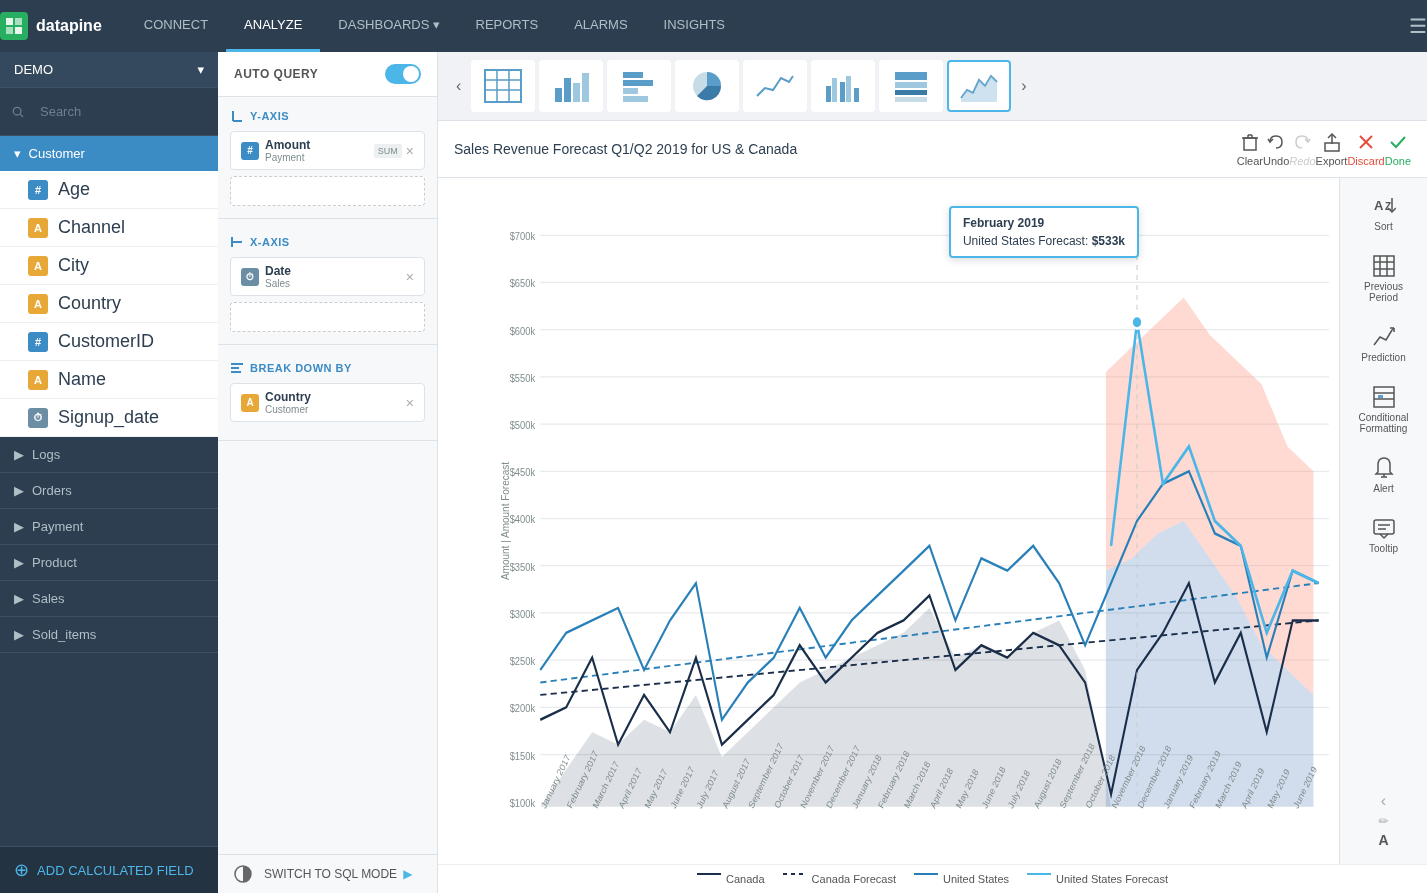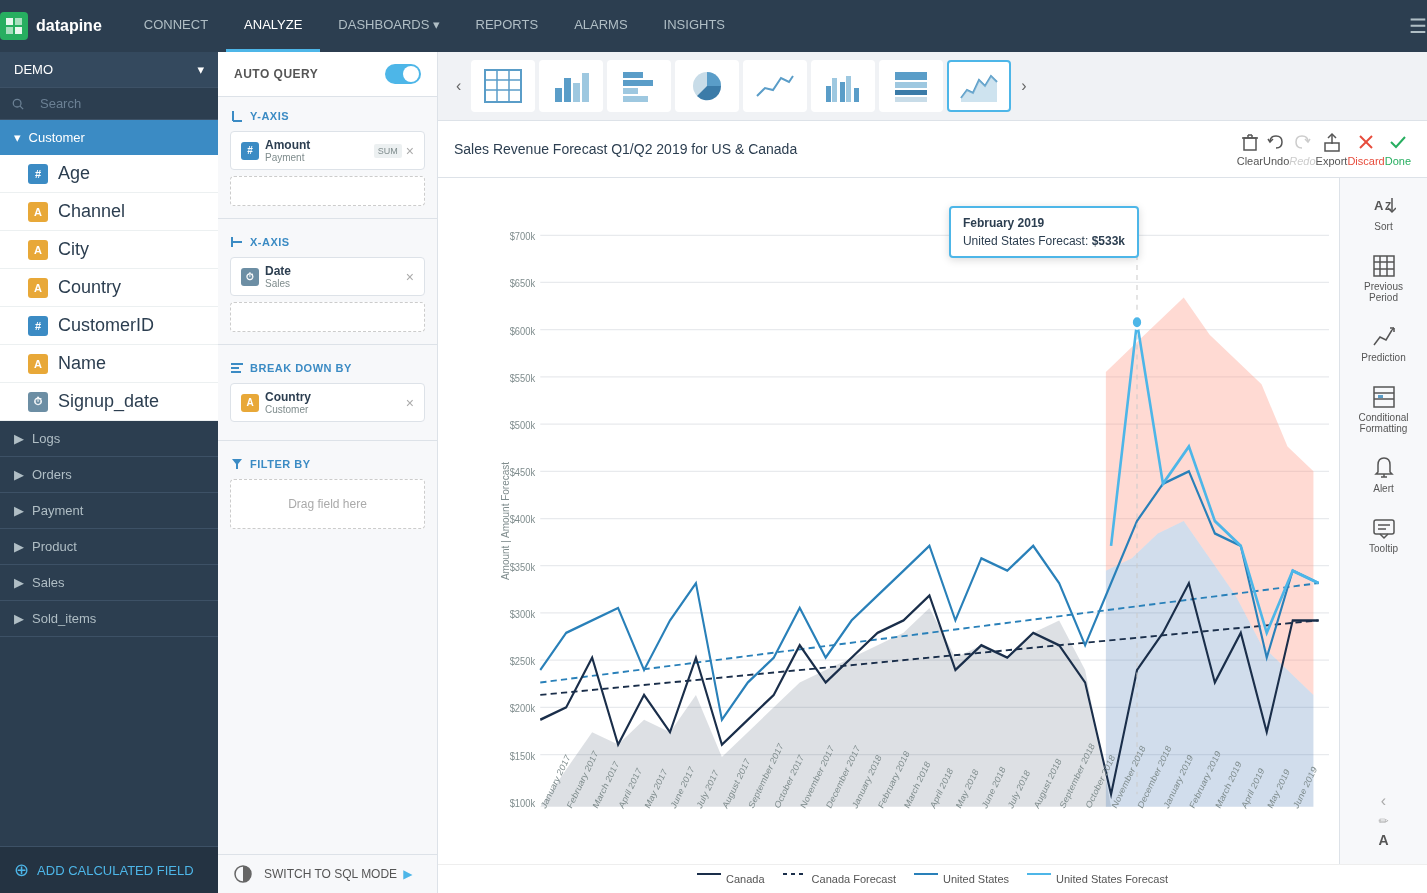--- a/index.html
+++ b/index.html
@@ -20,21 +20,21 @@
     .nav-hamburger { margin-left: auto; color: #b0bec5; font-size: 20px; cursor: pointer; }
 
     
     .main-layout { display: flex; height: calc(893px - 52px); }
 
     
     .sidebar { width: 218px; background: #2c3e50; display: flex; flex-direction: column; overflow: hidden; }
     .demo-select { display: flex; align-items: center; justify-content: space-between;
       padding: 10px 14px; color: white; font-size: 13px; font-weight: 500;
       background: #34495e; cursor: pointer; border-bottom: 1px solid #3d5166; }
-    .search-bar { display: flex; align-items: flex-end; padding: 8px 12px; gap: 16px;
+    .search-bar { display: flex; align-items: flex-end; padding: 16px 12px; gap: 16px;
       border-bottom: 1px solid #3d5166; }
     .search-bar input { background: transparent; border: none; outline: none; color: #b0bec5;
       font-size: 13px; width: 100%; }
     .search-bar input::placeholder { color: #6b8094; }
     .sidebar-items { flex: 1; overflow-y: auto; padding-bottom: 10px; }
     .sidebar-group { }
     .sidebar-group-header { display: flex; align-items: center; gap: 8px; padding: 10px 14px;
       color: white; font-size: 13px; font-weight: 500; cursor: pointer;
       background: #3b8bc4; }
     .sidebar-sub-item { display: flex; align-items: center; gap: 10px; padding: 8px 14px 8px 28px;
@@ -324,31 +324,20 @@
             <div class="chip-name">Country</div>
             <div class="chip-sub">Customer</div>
           </div>
         </div>
         <span class="chip-close">×</span>
       </div>
     </div>
 
     <div class="section-divider"></div>
 
-    <div class="axis-section">
-      <div class="axis-label">
-        <svg width="14" height="14" viewBox="0 0 14 14">
-            <polygon points="2,2 12,2 8,7 8,12 6,12 6,7" fill="#3b8bc4"></polygon>
-          </svg>
-        <span>FILTER BY</span>
-      </div>
-      <div class="axis-drop-zone">
-        <span>Drag field here</span>
-      </div>
-    </div>
 
     <div class="bottom-bar" style="margin-top:auto;">
       <div class="mode-toggle">
         <svg width="18" height="18" viewBox="0 0 18 18">
             <circle cx="9" cy="9" r="8" stroke="#666" stroke-width="1.5" fill="none"></circle>
             <path d="M9 1 A8 8 0 0 1 9 17 Z" fill="#666"></path>
           </svg>
       </div>
       <div class="switch-sql-btn">
         <span>SWITCH TO SQL MODE</span>

